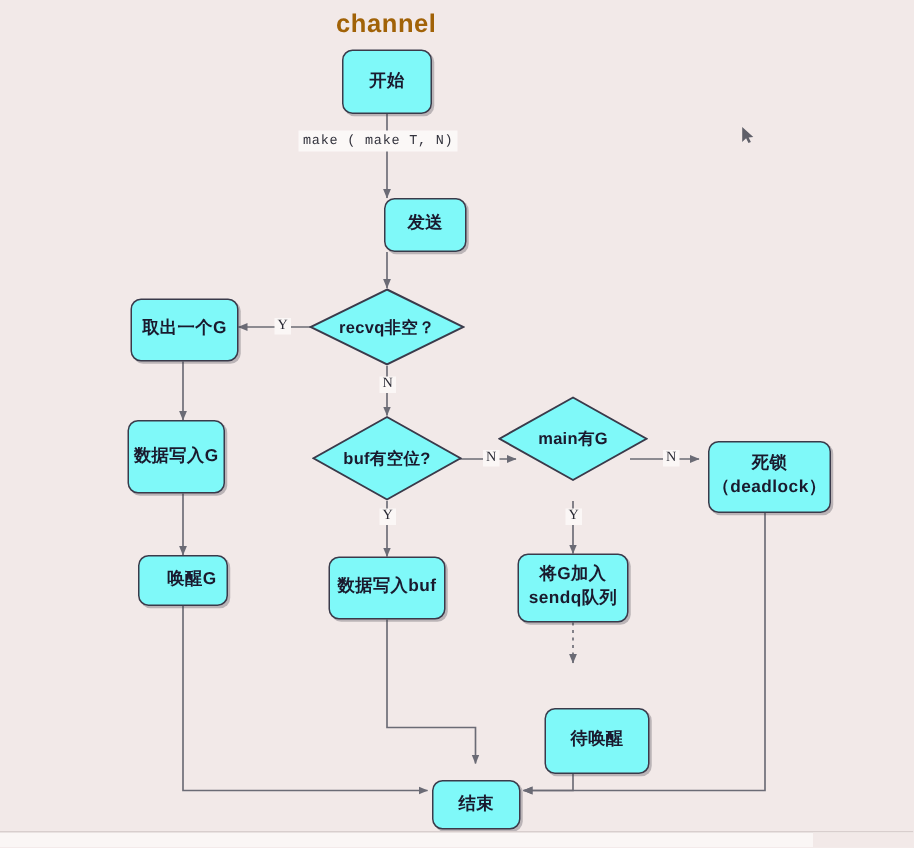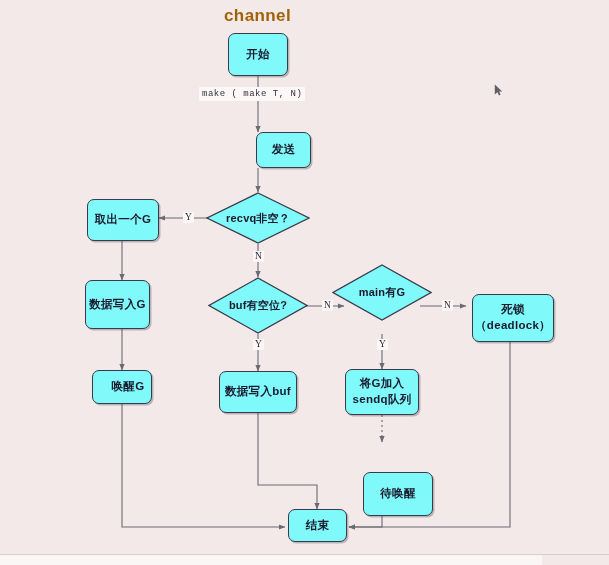--- a/index.html
+++ b/index.html
@@ -219,21 +219,21 @@
 
   <div class="node box" style="left:347px; top:472px; width:70px; height:44px;margin-left:16px;">
     <span>待唤醒</span>
   </div>
 
   <div class="node box" style="left:472px; top:282px; width:82px; height:48px; flex-direction:column;margin-top:12px;">
     <span>死锁</span>
     <span>（deadlock）</span>
   </div>
 
-  <div class="node box" style="left:288px; top:509px; width:59px; height:33px;">
+  <div class="node box" style="left:288px; top:520px; width:59px; height:33px;">
     <span>结束</span>
   </div>
 
   <div class="edge-label" style="left:183px; top:212px; width:9px;">Y</div>
   <div class="edge-label" style="left:253px; top:251px; width:9px;">N</div>
   <div class="edge-label" style="left:253px; top:339px; width:9px;">Y</div>
   <div class="edge-label" style="left:322px; top:300px; width:9px;">N</div>
   <div class="edge-label" style="left:377px; top:339px; width:9px;">Y</div>
   <div class="edge-label" style="left:442px; top:300px; width:9px;">N</div>
 

